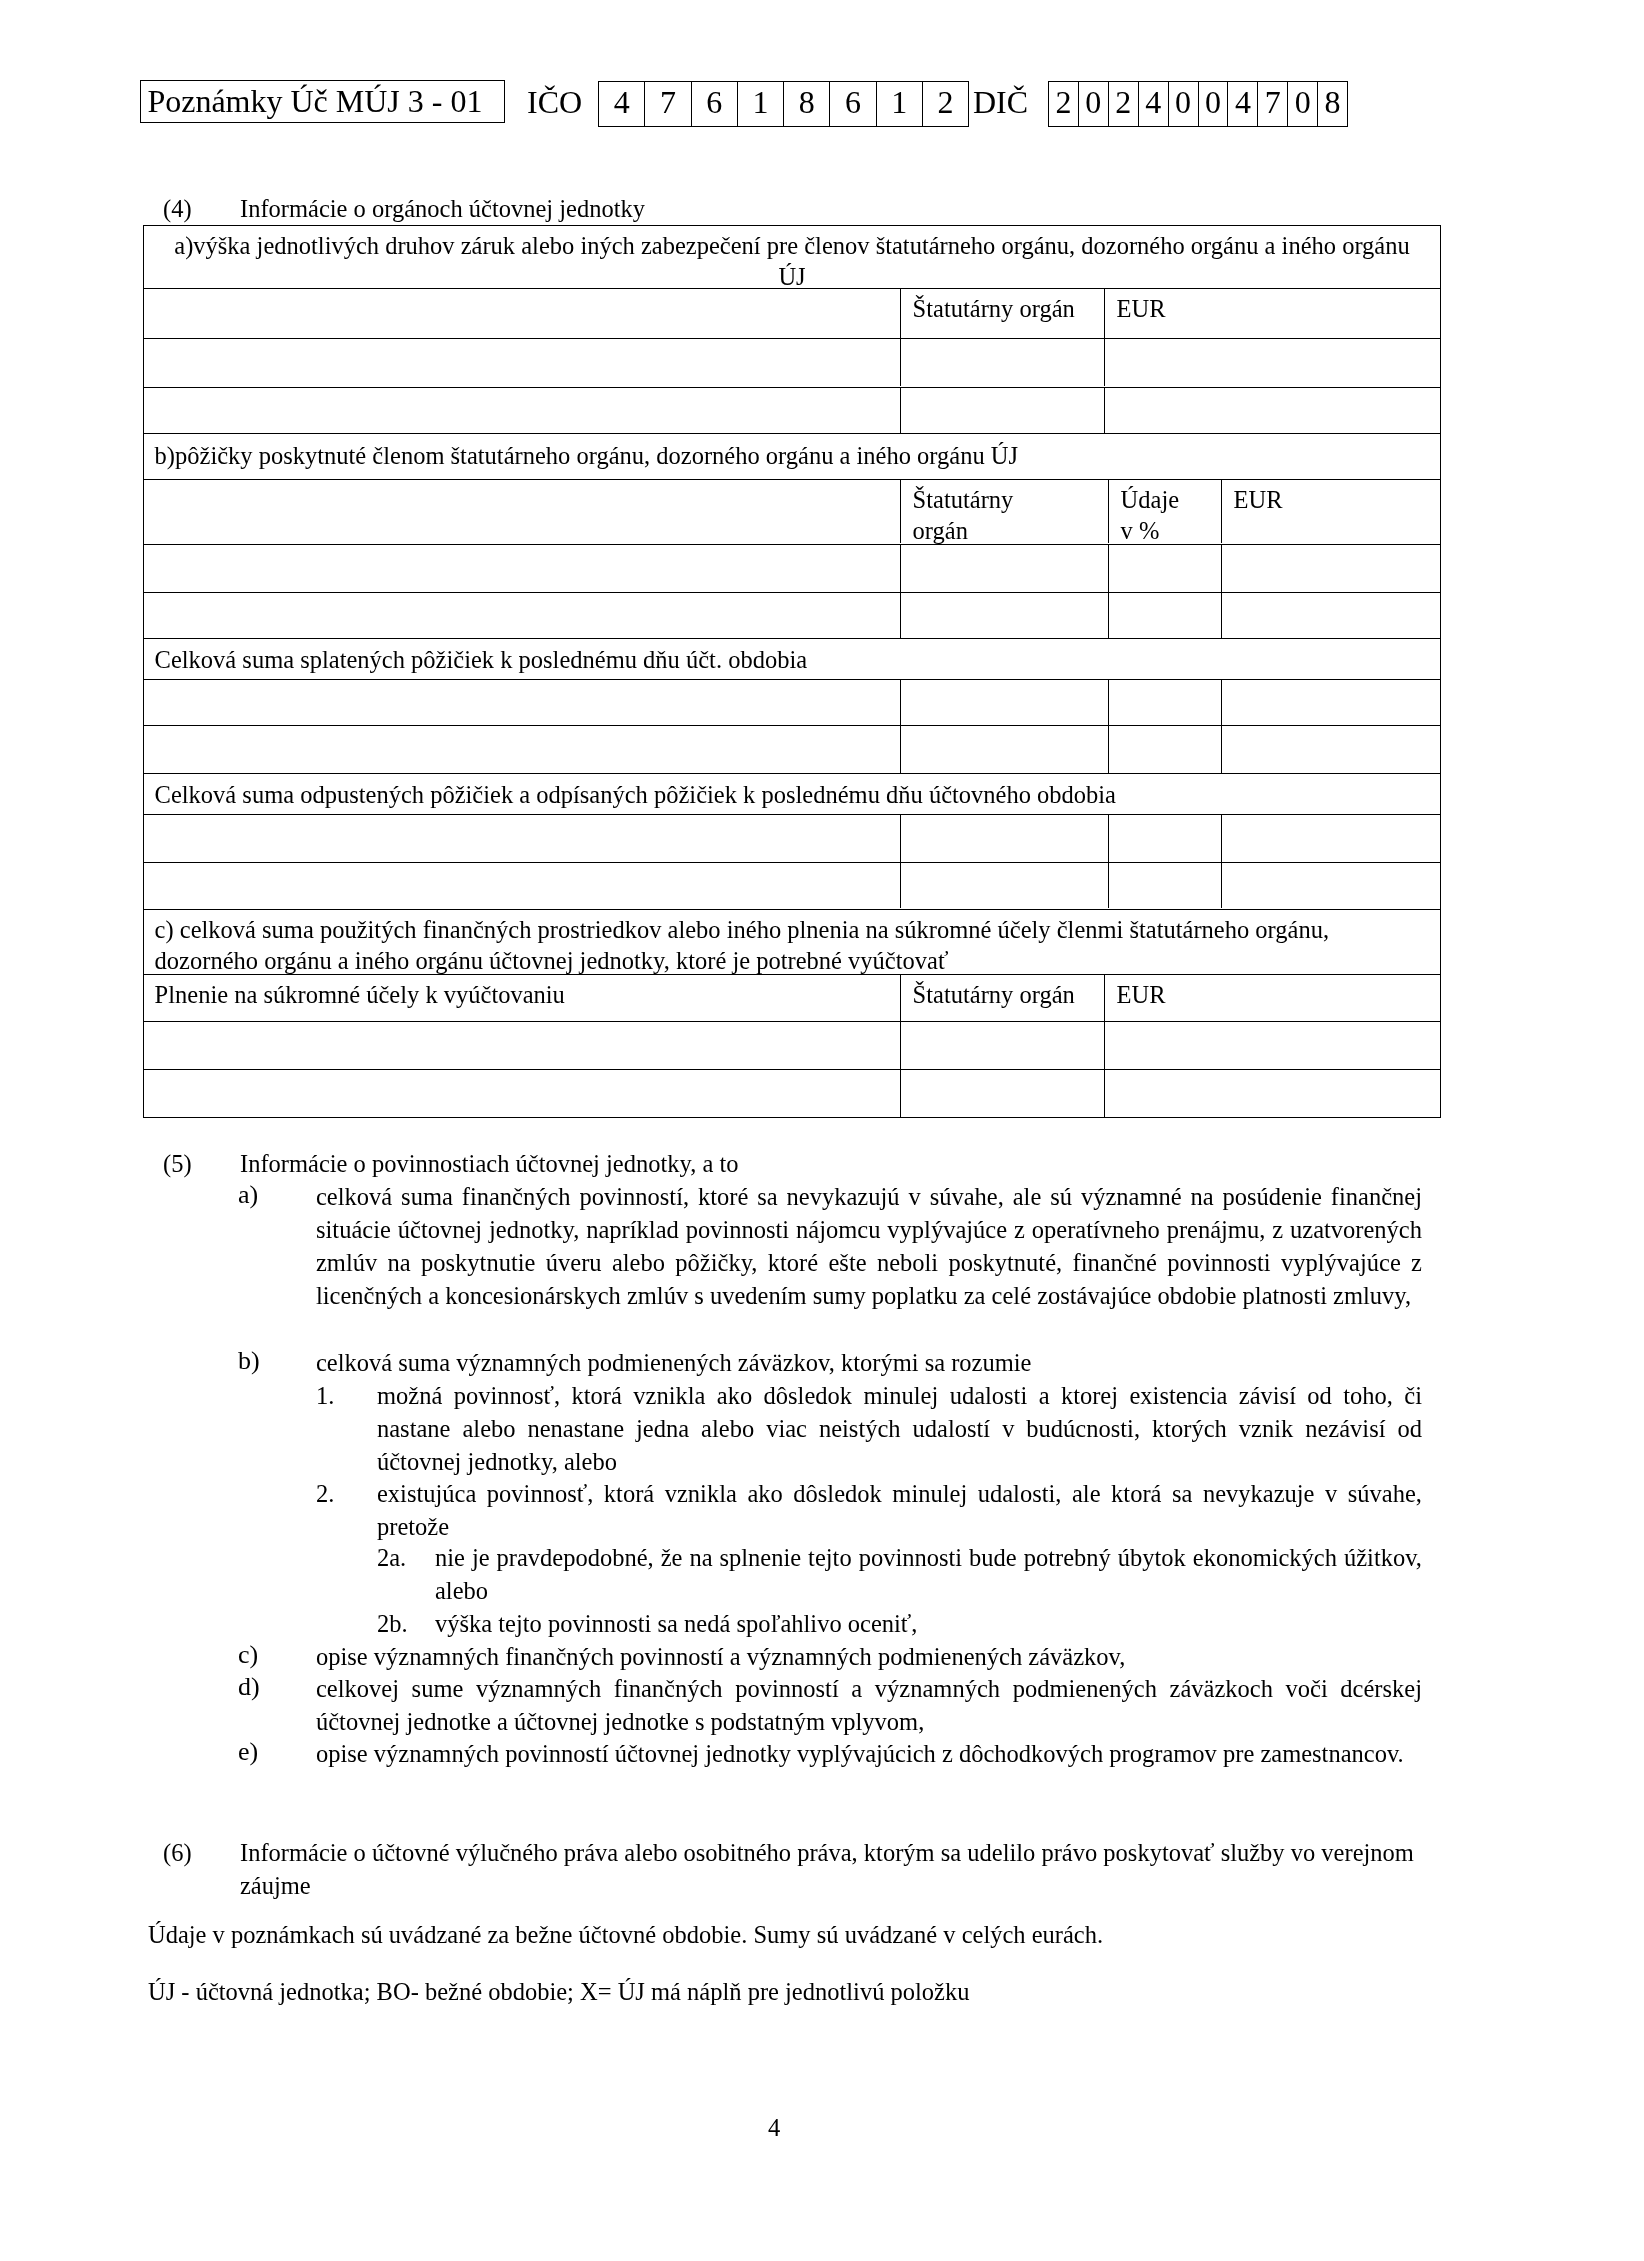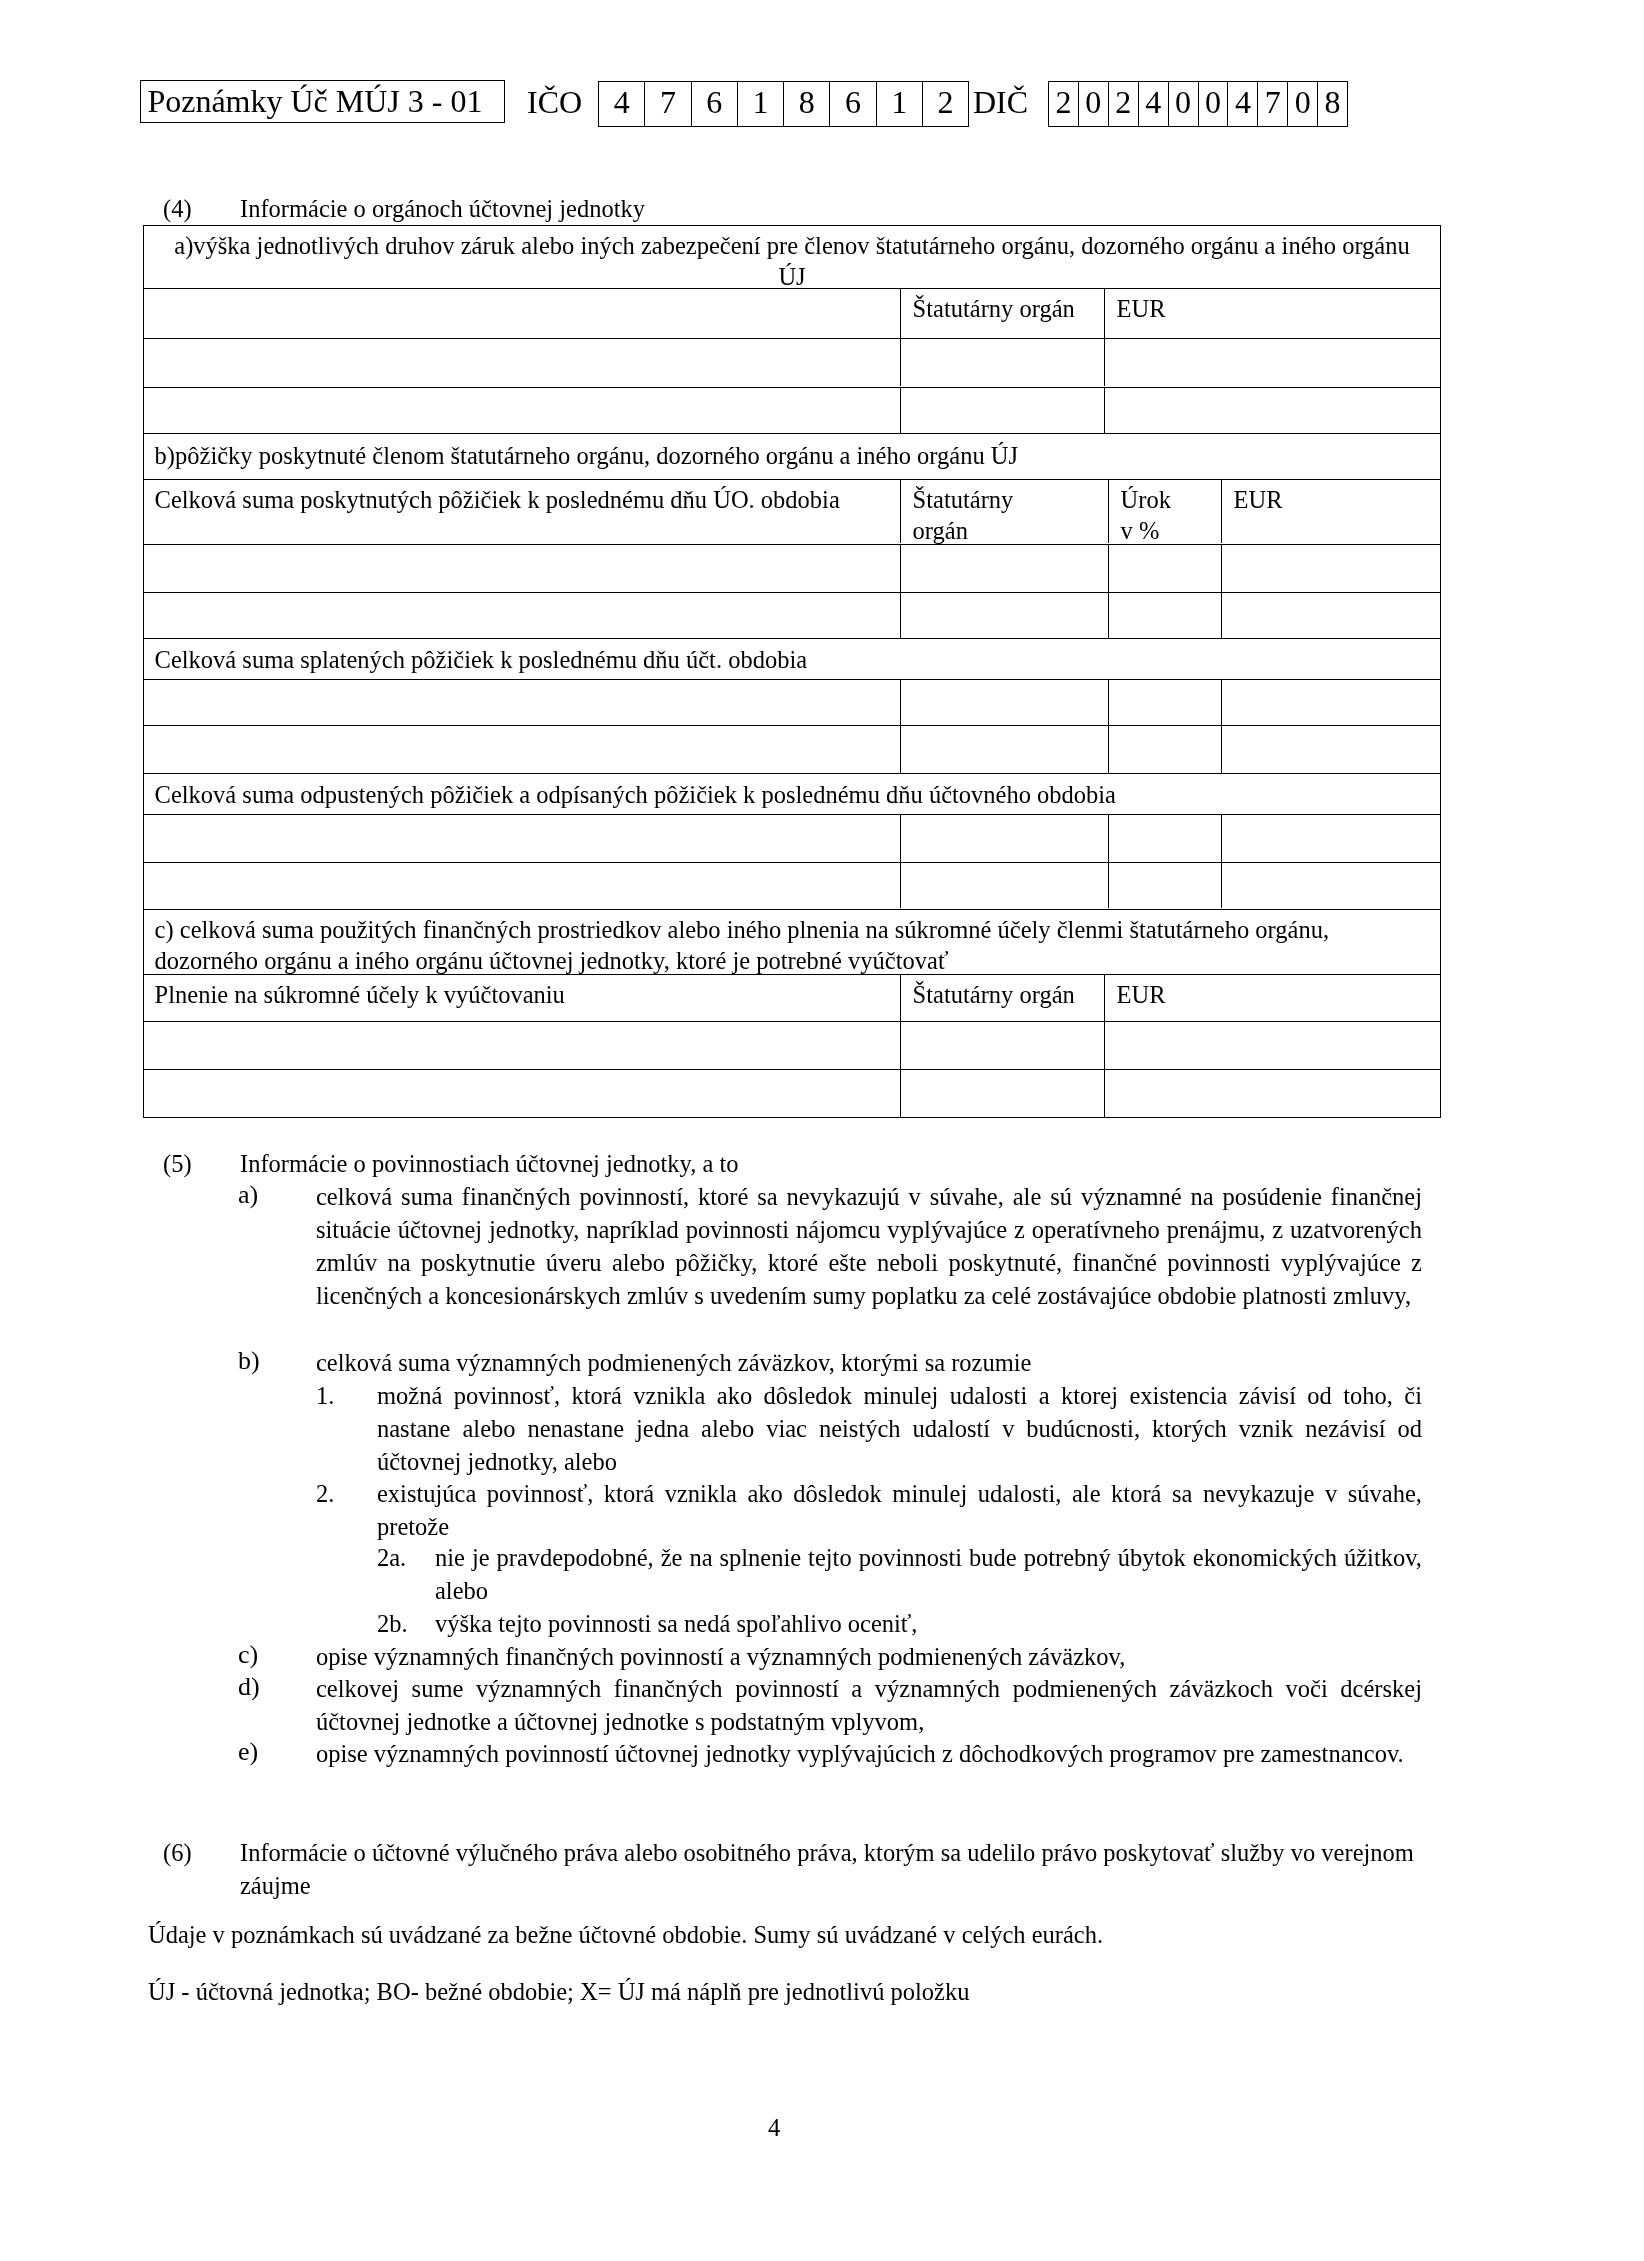--- a/index.html
+++ b/index.html
@@ -96,23 +96,22 @@
     <div class="cell" style="left:0;width:757px"></div>
     <div class="cell vl" style="left:757px;width:204px"></div>
     <div class="cell vl" style="left:961px;right:0"></div>
   </div>
 
   <div class="row" style="top:208px;height:46px">
     <div class="cell full" style="padding-top:6.4px">b)pôžičky poskytnuté členom štatutárneho orgánu, dozorného orgánu a iného orgánu ÚJ</div>
   </div>
 
   <div class="row" style="top:254px;height:64px">
-    <div class="cell" style="left:0;width:757px;padding-right:6.4px">Celková suma poskytnutých pôžičiek k poslednému dňu ÚO. obdobia</div>
     <div class="cell vl" style="left:757px;width:208px;padding-right:77px">Štatutárny orgán</div>
-    <div class="cell vl" style="left:965px;width:113px;padding-right:32px">Úrok v %</div>
+    <div class="cell vl" style="left:965px;width:113px;padding-right:32px">Údaje v %</div>
     <div class="cell vl" style="left:1078px;right:0">EUR</div>
   </div>
 
   <div class="row" style="top:319px;height:48px">
     <div class="cell" style="left:0;width:757px"></div>
     <div class="cell vl" style="left:757px;width:208px"></div>
     <div class="cell vl" style="left:965px;width:113px"></div>
     <div class="cell vl" style="left:1078px;right:0"></div>
   </div>
   <div class="row" style="top:367px;height:46px">

